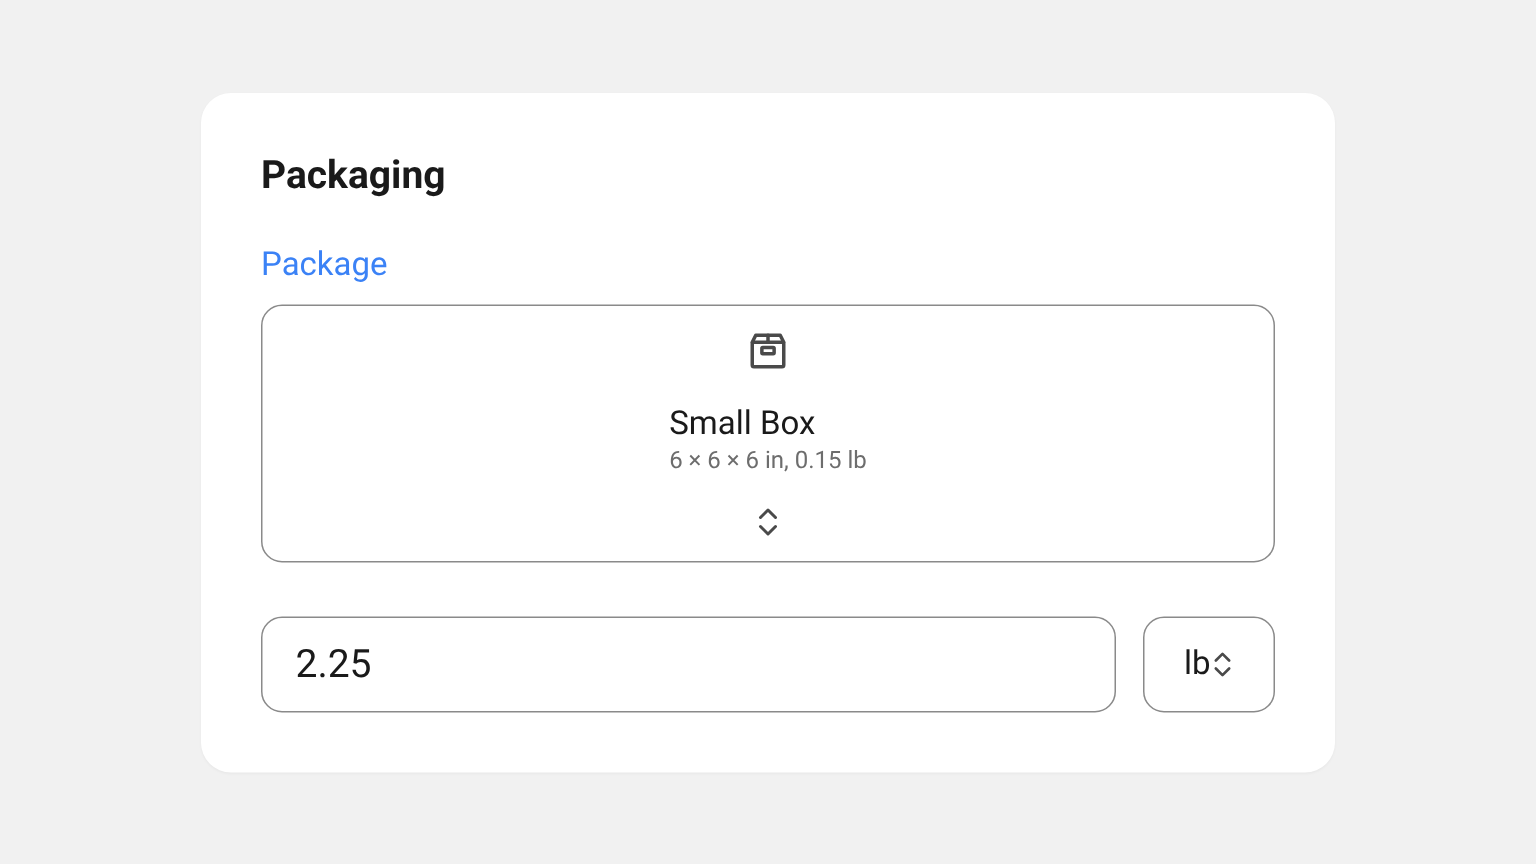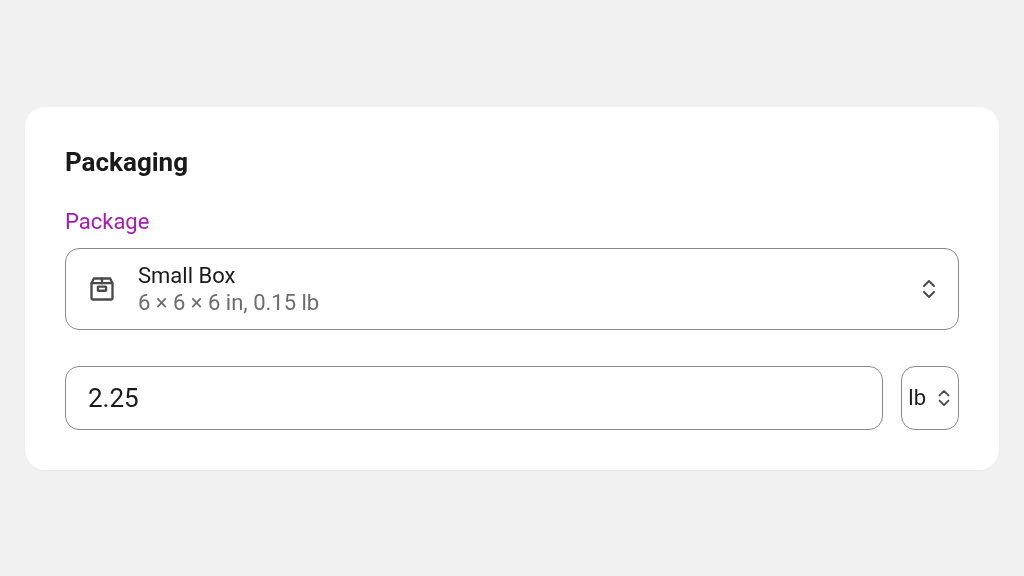--- a/index.html
+++ b/index.html
@@ -8,67 +8,68 @@
       height: 576px;
       background: #f1f1f1;
       font-family: -apple-system, BlinkMacSystemFont, "Segoe UI", Roboto, sans-serif;
       display: flex;
       align-items: center;
       justify-content: center;
       color: #1a1a1a;
     }
     .card {
       background: #ffffff;
-      width: 974px;
+      width: 756px;
       border-radius: 20px;
       padding: 40px 40px 40px 40px;
       box-shadow: 0 1px 2px rgba(0,0,0,0.04);
     }
     .card-title {
       font-size: 26px;
       font-weight: 700;
       color: #1a1a1a;
       margin-bottom: 32px;
     }
     .field-label {
       font-size: 22px;
       font-weight: 400;
-      color: #a21caf;
+      color: #3b82f6;
       margin-bottom: 14px;
     }
     .select-box {
       display: flex;
       align-items: center;
       border: 1px solid #8a8a8a;
       border-radius: 14px;
       padding: 14px 20px;
       gap: 20px;
       cursor: pointer;
       background: #fff;
       margin-bottom: 36px;
+      flex-direction: column;
     }
     .select-icon {
       width: 32px;
       height: 32px;
       flex-shrink: 0;
       color: #4a4a4a;
       display:flex;align-items:center;justify-content:center;
     }
     .select-text {
       display: flex;
       flex-direction: column;
       gap: 2px;
       flex: 1;
     }
     .select-primary {
       font-size: 22px;
       color: #1a1a1a;
     }
     .select-secondary {
-      font-size: 22px;
+      font-size: 16px;
       color: #6d6d6d;
     }
     .updown-icon {
       color: #4a4a4a;
       flex-shrink: 0;
       display:flex;align-items:center;justify-content:center;
     }
     .weight-row {
       display: flex;
       gap: 18px;
@@ -81,24 +82,23 @@
       padding: 16px 22px;
       font-size: 26px;
       color: #1a1a1a;
       outline: none;
       background: #fff;
       font-family: inherit;
     }
     .unit-select {
       display: flex;
       align-items: center;
-      gap: 10px;
       border: 1px solid #8a8a8a;
       border-radius: 14px;
-      padding: 0 6px;
+      padding: 0 26px;
       font-size: 22px;
       color: #1a1a1a;
       cursor: pointer;
       background: #fff;
     }
   </style>
 </head>
 <body>
 
 <div class="card">

